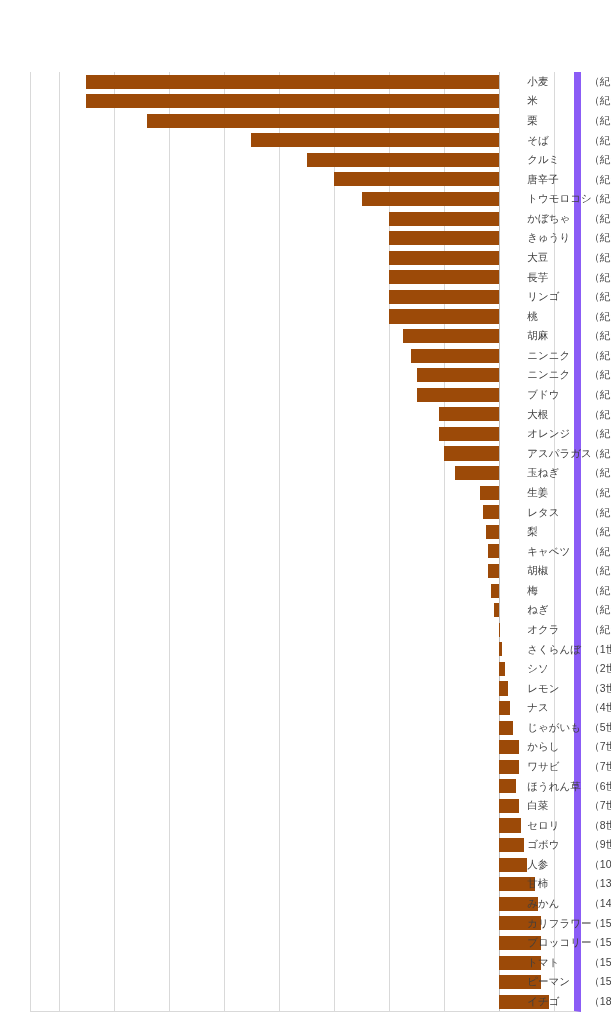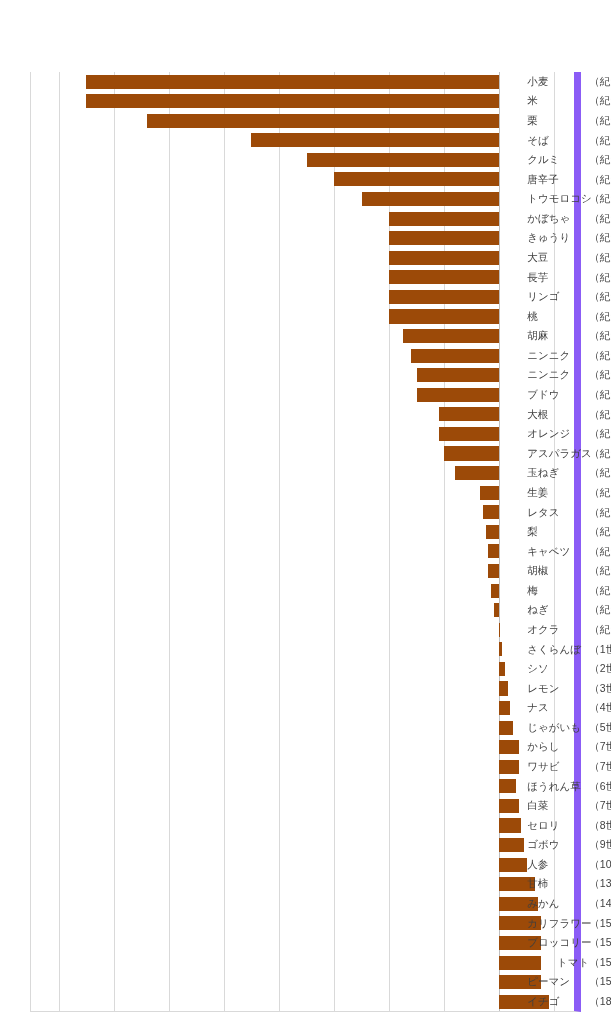--- a/index.html
+++ b/index.html
@@ -433,21 +433,21 @@
             <span class="bar-era">（15世紀）</span>
           </div>
         </div>
         <div class="bar-row" style="height: 19.5833px;">
           <div class="bar" style="background: rgb(156, 74, 8); height: 14.0833px; top: 2.5px; left: 468.35px; width: 41.325px;"></div>
           <div class="bar-label" style="left: 496.35px;">
             <span class="bar-name">ブロッコリー</span>
             <span class="bar-era">（15世紀）</span>
           </div>
         </div>
-        <div class="bar-row" style="height: 19.5833px; text-align: right;">
+        <div class="bar-row" style="height: 19.5833px;">
           <div class="bar" style="background: rgb(156, 74, 8); height: 14.0833px; top: 2.5px; left: 468.35px; width: 41.325px;"></div>
           <div class="bar-label" style="left: 496.35px;">
             <span class="bar-name">トマト</span>
             <span class="bar-era">（15世紀）</span>
           </div>
         </div>
         <div class="bar-row" style="height: 19.5833px;">
           <div class="bar" style="background: rgb(156, 74, 8); height: 14.0833px; top: 2.5px; left: 468.35px; width: 41.325px;"></div>
           <div class="bar-label" style="left: 496.35px;">
             <span class="bar-name">ピーマン</span>

